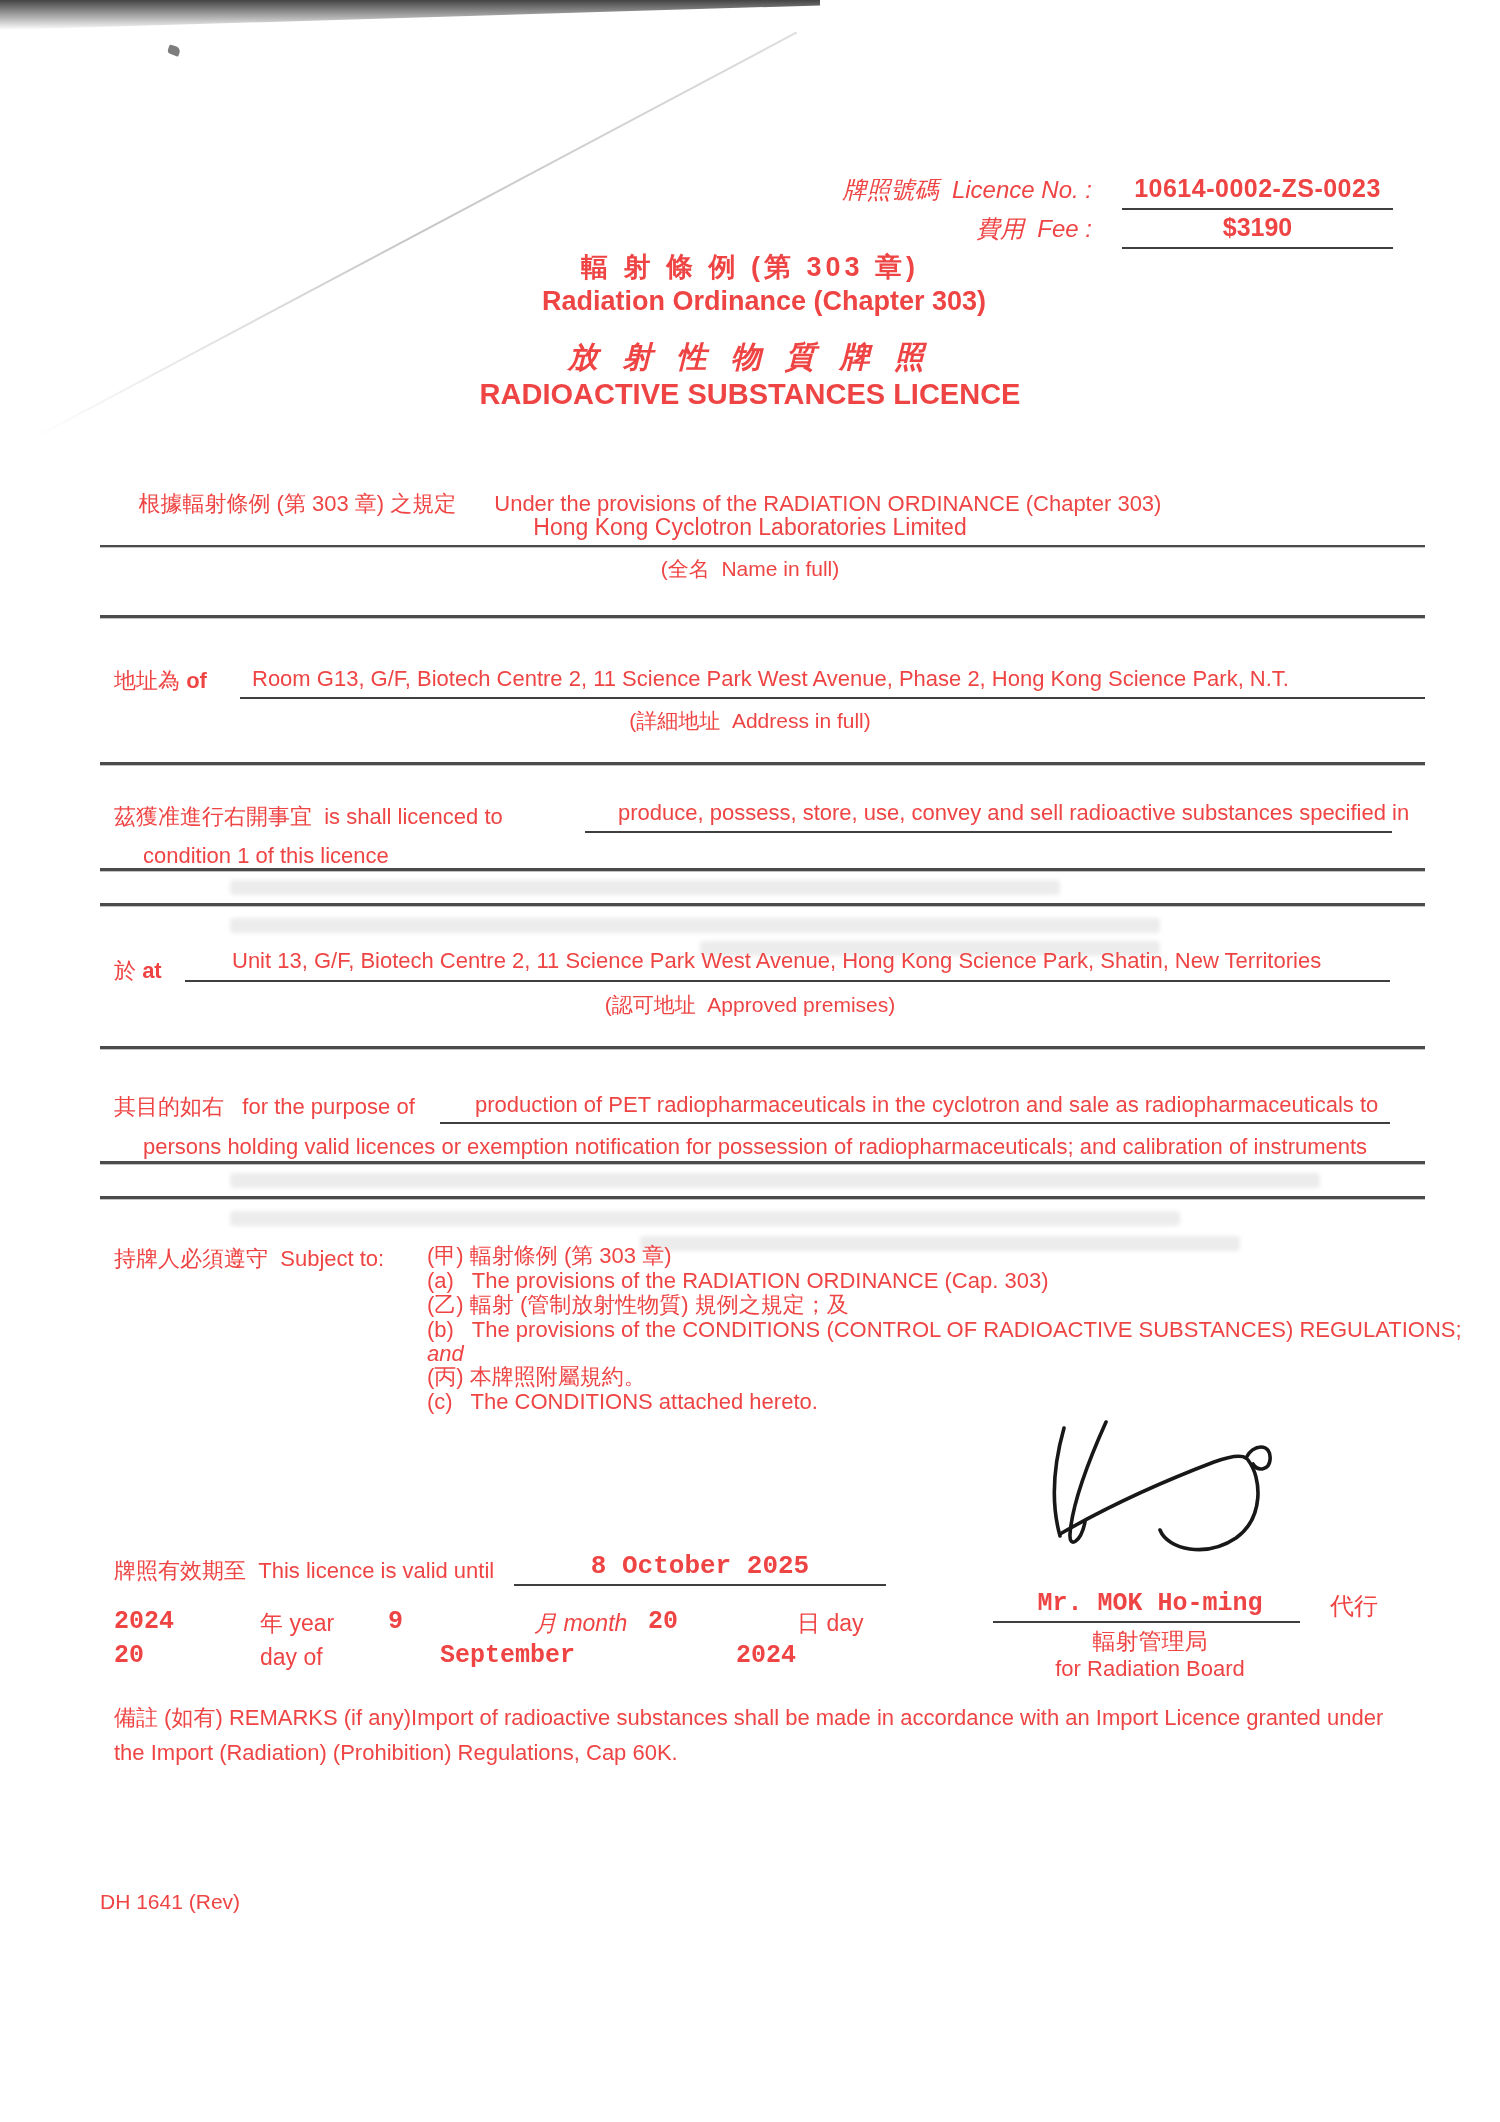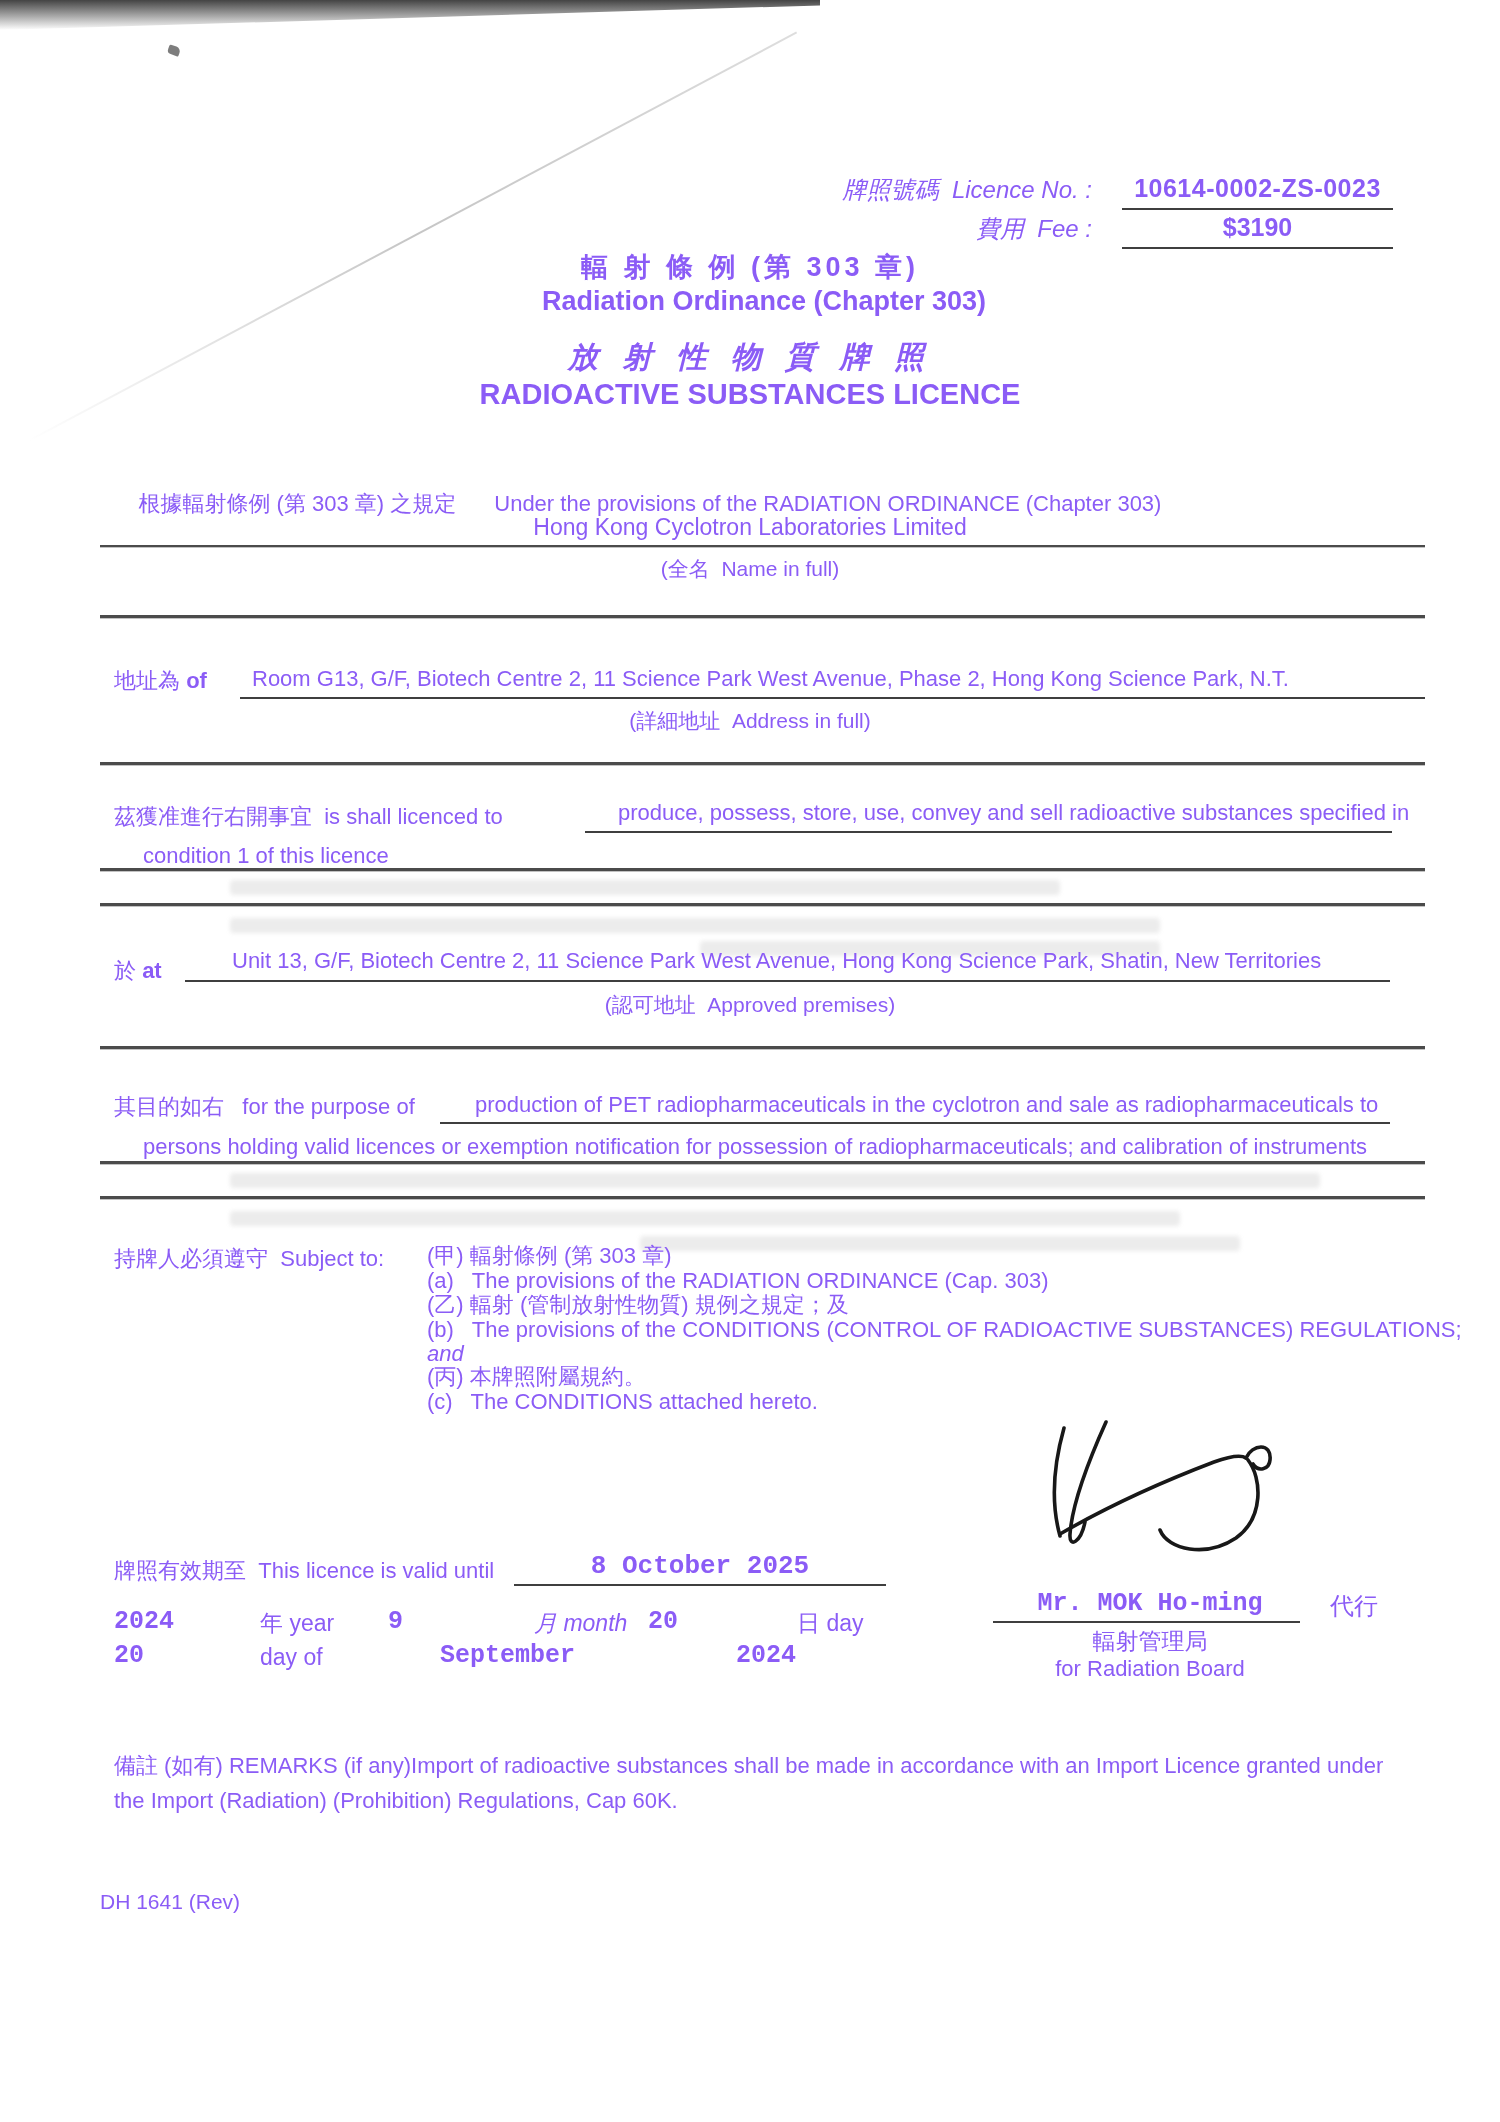--- a/index.html
+++ b/index.html
@@ -1,17 +1,17 @@
 <!DOCTYPE html>
 <html><head>
 <meta charset="utf-8">
 <style>
   html,body{margin:0;padding:0;background:#e8e8e8;}
   .page{position:relative;width:1500px;height:2122px;background:#ffffff;overflow:hidden;
-        font-family:"Liberation Sans","DejaVu Sans",sans-serif;color:#8b5cf6;}
+        font-family:"Liberation Sans","DejaVu Sans",sans-serif;color:#ef4444;}
   .abs{position:absolute;white-space:pre;line-height:1.15;}
   .center{left:0;width:1500px;text-align:center;}
   .hr{position:absolute;height:3px;background:#4b4b4b;box-shadow:0 1px 0 rgba(80,80,80,.35);}
   .uline{position:absolute;height:2px;background:#3f3f3f;}
   .italic{font-style:italic;}
   .b{font-weight:bold;}
   .mono{font-family:"Liberation Mono","DejaVu Sans Mono",monospace;font-weight:bold;}
   .sz21{font-size:21px;} .sz22{font-size:22px;} .sz23{font-size:23px;}
   .sz24{font-size:24px;} .sz25{font-size:25px;} .sz26{font-size:26px;}
   .t-zh1{font-size:27px;font-weight:bold;letter-spacing:4px;}
@@ -132,17 +132,17 @@
   <div class="abs mono sz25" style="left:388px;top:1608px;">9</div>
   <div class="abs sz23" style="left:534px;top:1610px;font-style:italic;">月 month</div>
   <div class="abs mono sz25" style="left:648px;top:1608px;">20</div>
   <div class="abs sz23" style="left:797px;top:1610px;">日 day</div>
 
   <div class="abs mono sz25" style="left:114px;top:1642px;">20</div>
   <div class="abs sz23" style="left:260px;top:1644px;">day of</div>
   <div class="abs mono sz25" style="left:440px;top:1642px;">September</div>
   <div class="abs mono sz25" style="left:736px;top:1642px;">2024</div>
 
-  <div class="abs sz22" style="left:114px;top:1748px;width:1270px;white-space:normal;line-height:35px;">備註 (如有) REMARKS (if any)Import of radioactive substances shall be made in accordance with an Import Licence granted under the Import (Radiation) (Prohibition) Regulations, Cap 60K.</div>
+  <div class="abs sz22" style="left:114px;top:1700px;width:1270px;white-space:normal;line-height:35px;">備註 (如有) REMARKS (if any)Import of radioactive substances shall be made in accordance with an Import Licence granted under the Import (Radiation) (Prohibition) Regulations, Cap 60K.</div>
 
   <div class="abs sz21" style="left:100px;top:1890px;">DH 1641 (Rev)</div>
 
 </div>
 
 </body></html>

